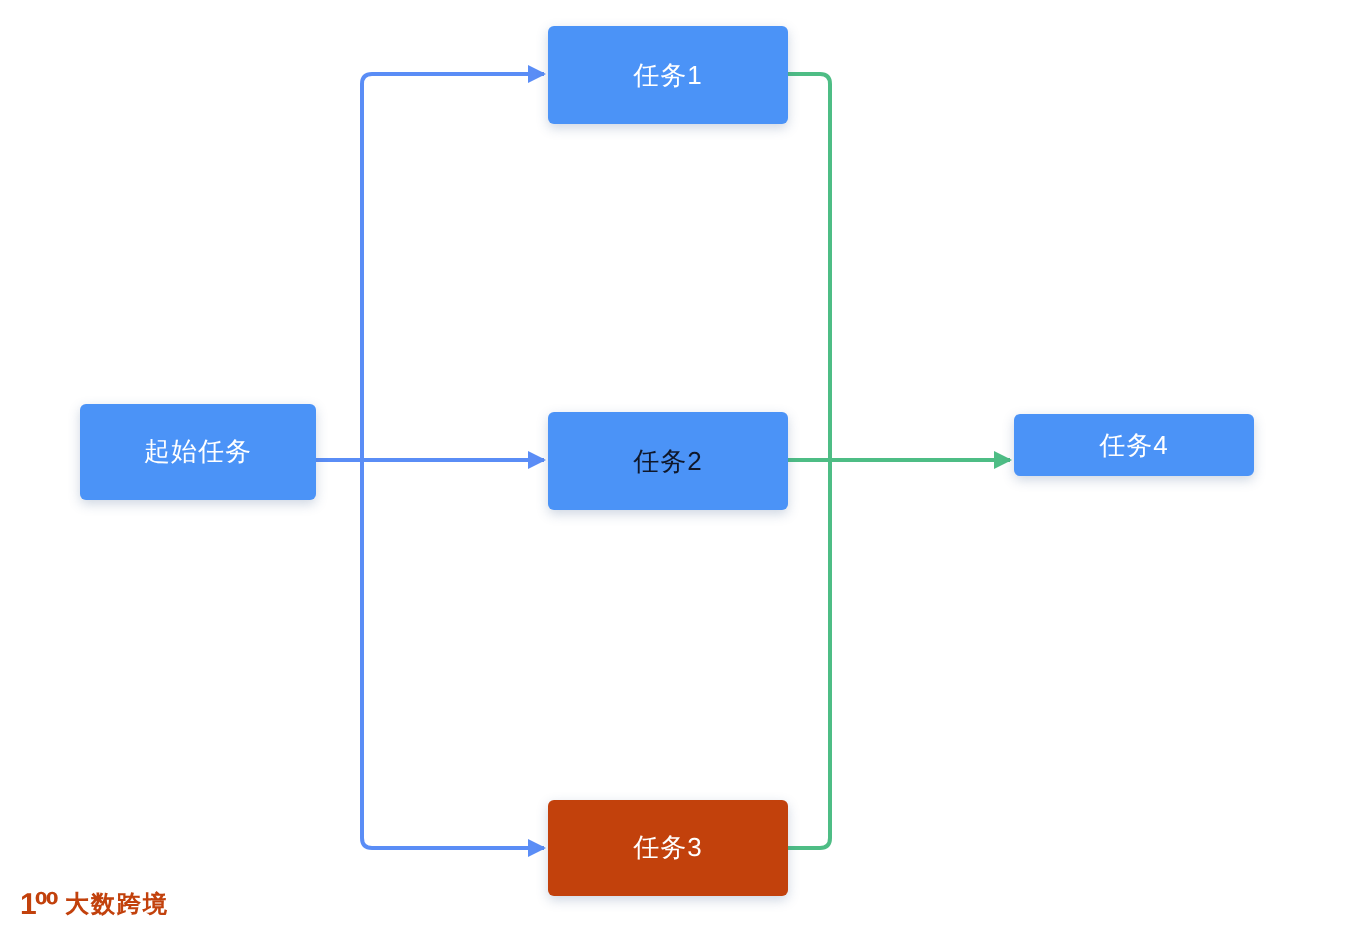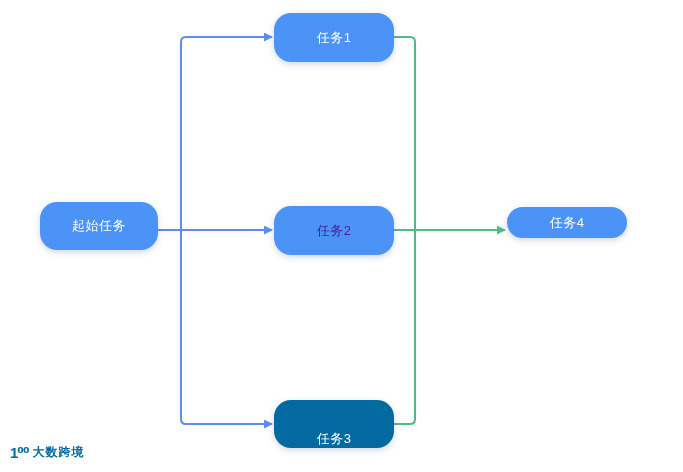--- a/index.html
+++ b/index.html
@@ -7,21 +7,21 @@
     position:relative;
     width:683px;height:472px;
     background:#ffffff;
     overflow:hidden;
     font-family:"Liberation Sans","DejaVu Sans",sans-serif;
   }
   .edges-layer{position:absolute;left:0;top:0;width:683px;height:472px;}
   .node{
     position:absolute;
     display:flex;align-items:center;justify-content:center;
-    border-radius:17px;
+    border-radius:3px;
     font-size:13px;
     letter-spacing:0.5px;
     box-shadow:0 2px 6px rgba(60,90,140,0.25);
     cursor:default;
     user-select:none;
   }
   .node-start {left:40px; top:202px; width:118px; height:48px;}
   .node-task1 {left:274px;top:13px;  width:120px; height:49px;}
   .node-task2 {left:274px;top:206px; width:120px; height:49px;}
   .node-task3 {left:274px;top:400px; width:120px; height:48px;}
@@ -73,30 +73,30 @@
   </svg>
 
   <div class="node node-start" style="background-color: rgb(75, 147, 247); color: rgb(255, 255, 255);">
     <span>起始任务</span>
   </div>
 
   <div class="node node-task1" style="background-color: rgb(75, 147, 247); color: rgb(255, 255, 255);">
     <span>任务1</span>
   </div>
 
-  <div class="node node-task2" style="background-color: rgb(75, 147, 247); color: #4c1d95;">
+  <div class="node node-task2" style="background-color: rgb(75, 147, 247); color: #0f172a;">
     <span>任务2</span>
   </div>
 
-  <div class="node node-task3" style="background-color: #0369a1; color: rgb(255, 255, 255); align-items: flex-end;">
+  <div class="node node-task3" style="background-color: #c2410c; color: rgb(255, 255, 255);">
     <span>任务3</span>
   </div>
 
   <div class="node node-task4" style="background-color: rgb(75, 147, 247); color: rgb(255, 255, 255);">
     <span>任务4</span>
   </div>
 
-  <div class="watermark" style="color: #0369a1;">
+  <div class="watermark" style="color: #c2410c;">
     <span class="watermark-logo">1⁰⁰</span>
     <span class="watermark-text">大数跨境</span>
   </div>
 
 </div>
 
 </body></html>

